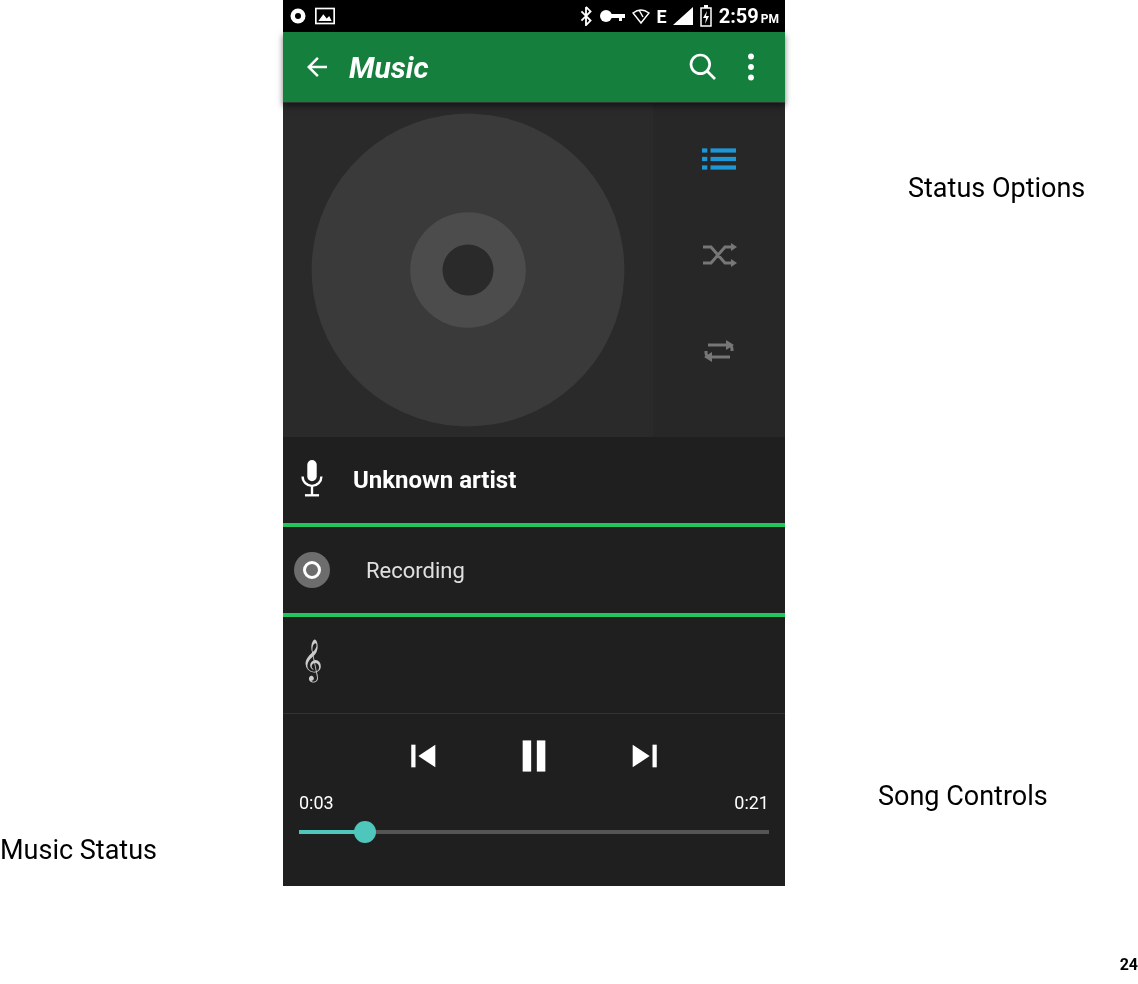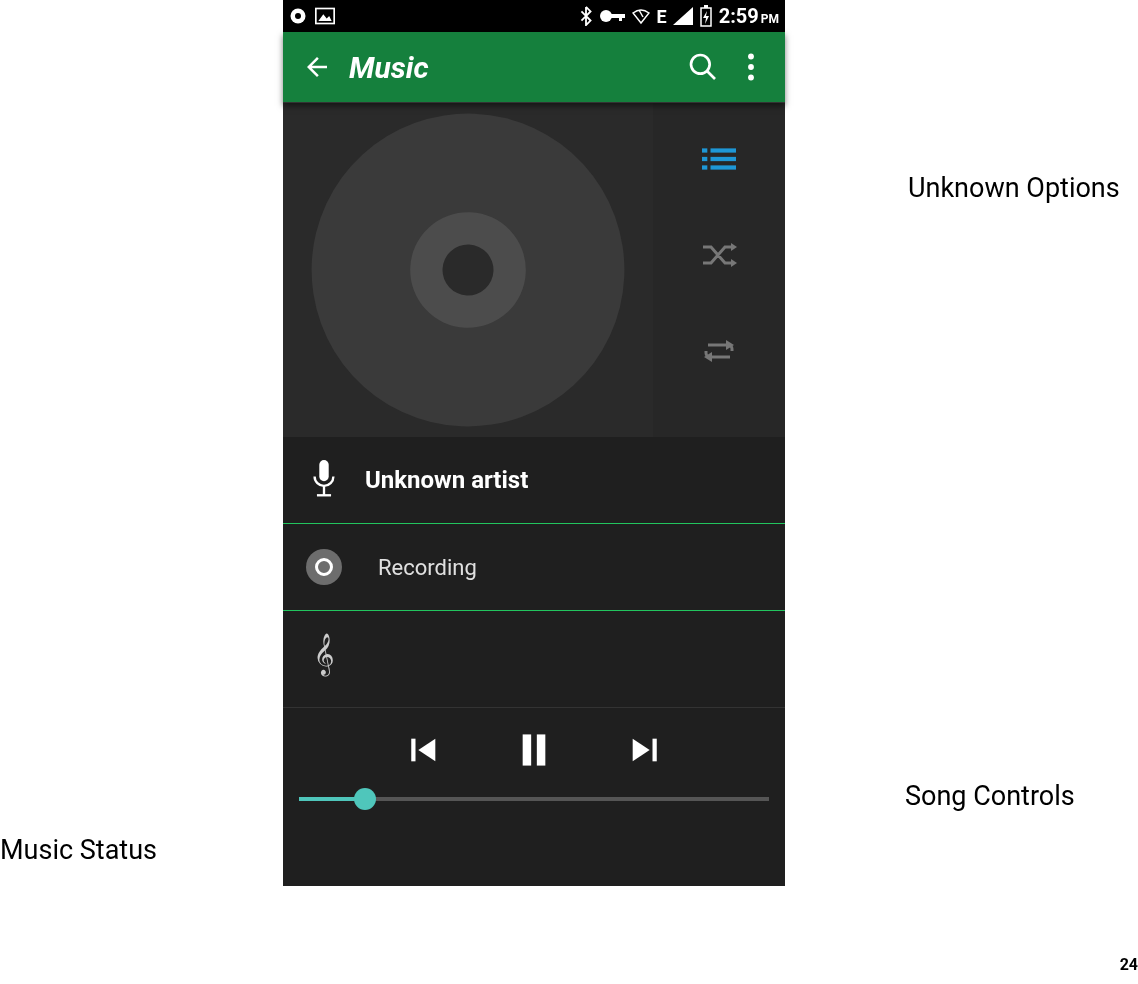--- a/index.html
+++ b/index.html
@@ -80,24 +80,24 @@
     align-items: center;
     padding-top: 36px;
     gap: 56px;
   }
   .options-col .opt { width:40px; height:40px; display:flex; align-items:center; justify-content:center; }
   
   .info-row {
     display: flex;
     align-items: center;
     height: 86px;
-    padding: 0 20px;
+    padding: 0 8px;
     gap: 20px;
   }
-  .info-row.sep { border-top:1px solid #22c55e;gap:33px; }
+  .info-row.sep { border-top:4px solid #22c55e;gap:33px; }
   .info-text { color:#fff; font-size:24px; font-weight:bold; }
   .info-text.sub { font-weight:normal; font-size:22px; color:#e0e0e0; }
   .artist-icon, .album-icon, .song-icon { width:42px; display:flex; justify-content:center; }
   .album-icon-circle {
     width:36px; height:36px; border-radius:50%; background:#6d6d6d;
     display:flex; align-items:center; justify-content:center;
   }
   .album-icon-circle::after {
     content:""; width:12px; height:12px; border-radius:50%;
     border:3px solid #fff; background:transparent;
@@ -298,26 +298,30 @@
             <rect x="14" y="2" width="6" height="22" fill="#fff"></rect>
           </svg>
       </div>
       <div>
         <svg width="34" height="34" viewBox="0 0 24 24">
             <polygon points="4,4 16,12 4,20" fill="#fff"></polygon>
             <rect x="18" y="4" width="3" height="16" fill="#fff"></rect>
           </svg>
       </div>
     </div>
+    <div class="time-row">
+      <span>0:03</span>
+      <span class="tend">0:21</span>
+    </div>
     <div class="seek">
       <div class="track"></div>
       <div class="fill" style="width:14%"></div>
       <div class="thumb" style="left:14%"></div>
     </div>
   </div>
 
 </div>
 
-<div class="annot" style="left:908px; top:172px;">Unknown Options</div>
-<div class="annot" style="left:905px; top:780px;">Song Controls</div>
+<div class="annot" style="left:908px; top:172px;">Status Options</div>
+<div class="annot" style="left:878px; top:780px;">Song Controls</div>
 <div class="annot" style="left:0px; top:834px;">Music Status</div>
 
 <div class="page-number">24</div>
 
 </body></html>

